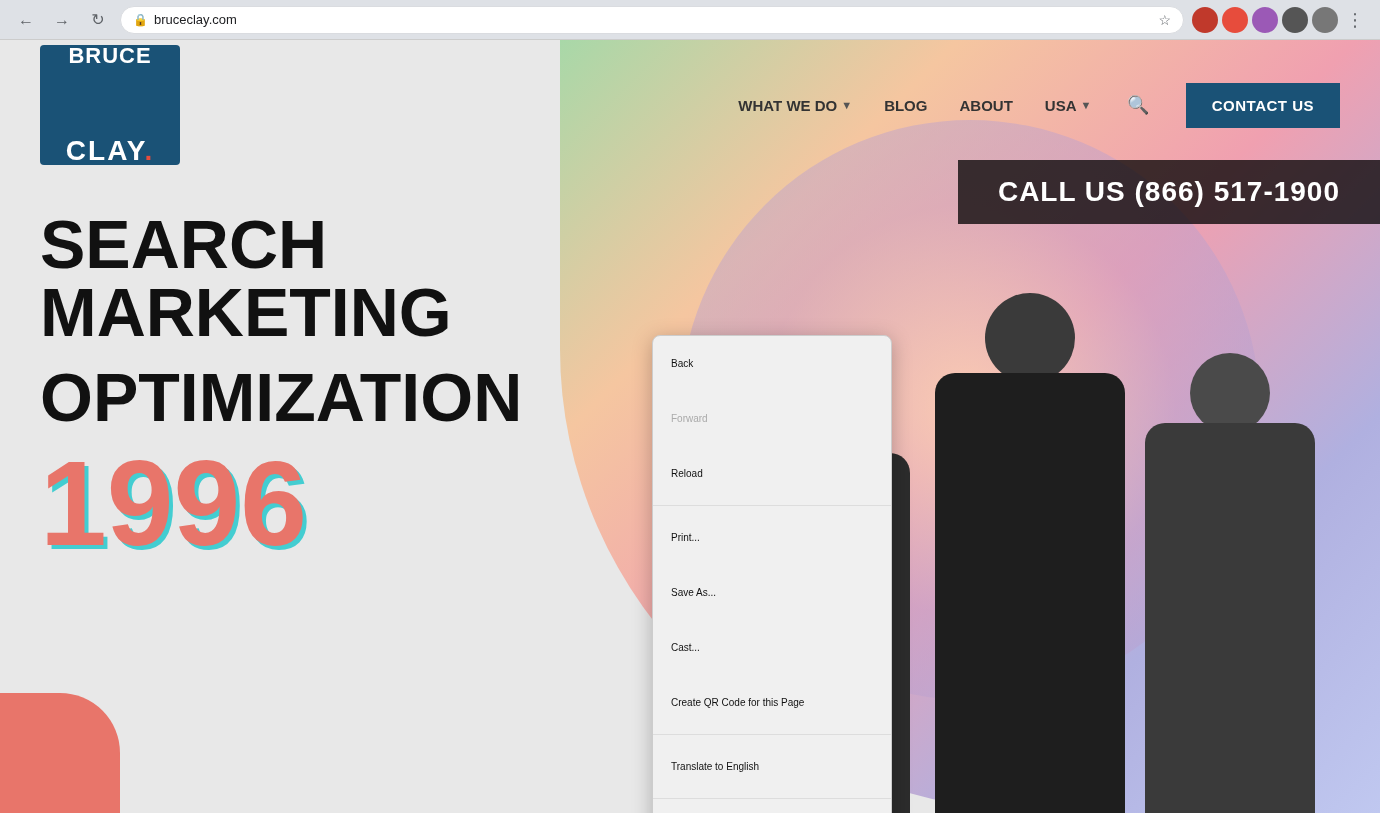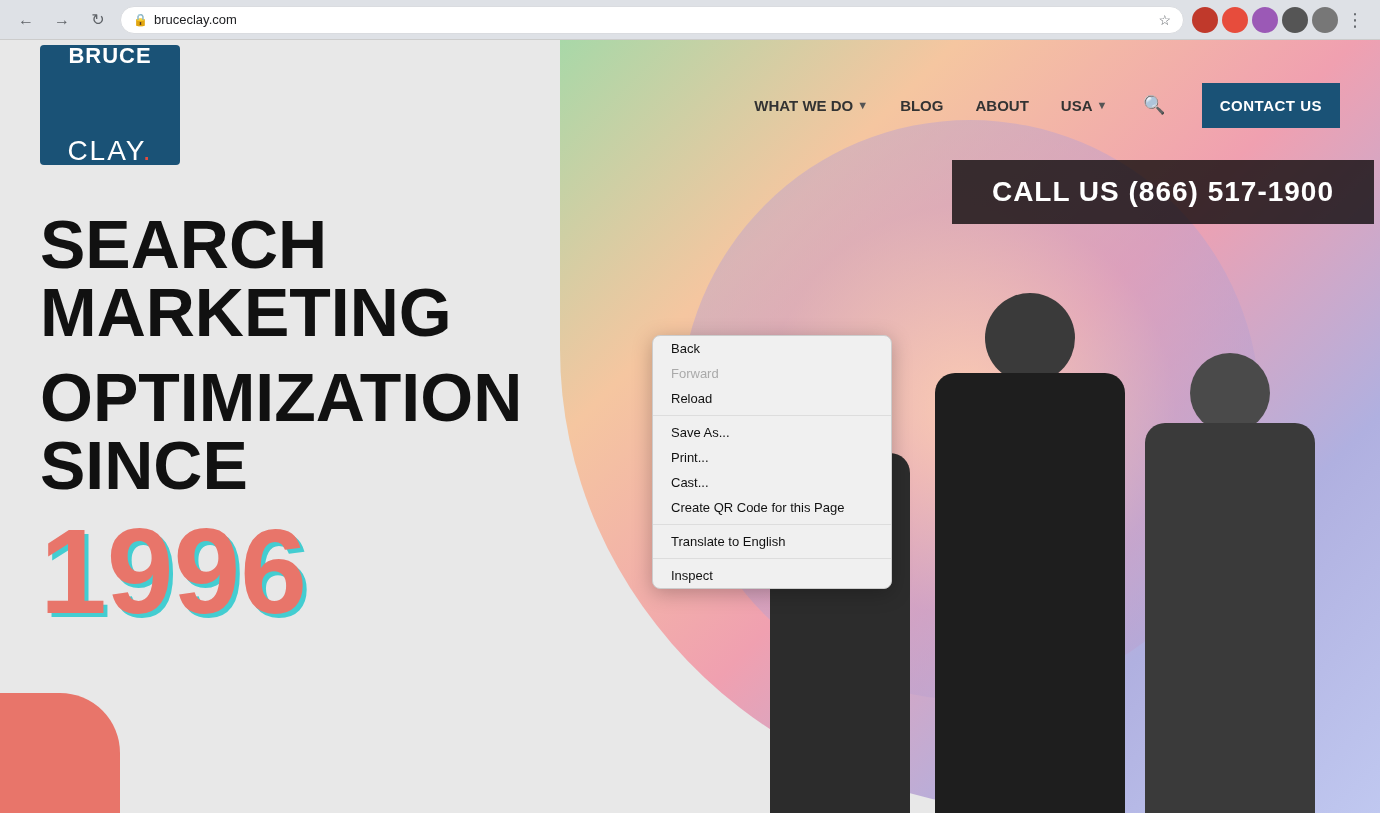--- a/index.html
+++ b/index.html
@@ -122,21 +122,21 @@
     .logo-text-bruce {
       color: white;
       font-size: 22px;
       font-weight: bold;
       letter-spacing: 1px;
       line-height: 1;
     }
     .logo-text-clay {
       color: white;
       font-size: 28px;
-      font-weight: normal;
+      font-weight: bold;
       letter-spacing: 2px;
       line-height: 1;
     }
     .logo-dot {
       color: #e74c3c;
       font-size: 28px;
     }
 
     .nav-spacer { flex: 1; }
 
@@ -162,33 +162,33 @@
       border: none;
       cursor: pointer;
       font-size: 18px;
       color: #333;
       padding: 4px;
     }
 
     .contact-btn {
       background: #1a5276;
       color: white;
-      padding: 14px 18px;
+      padding: 14px 26px;
       font-size: 15px;
       font-weight: bold;
       border: none;
       cursor: pointer;
       letter-spacing: 0.5px;
     }
 
     
     .call-bar {
       position: absolute;
       top: 120px;
-      right: 6px;
+      right: 0;
       background: rgba(0,0,0,0.75);
       padding: 16px 40px;
       z-index: 10;
       display: flex;
       align-items: center;
     }
     .call-text {
       color: white;
       font-size: 28px;
       font-weight: 900;
@@ -260,22 +260,22 @@
       top: 295px;
       width: 240px;
       background: #f0f0f0;
       border: 1px solid #ccc;
       border-radius: 8px;
       box-shadow: 0 4px 20px rgba(0,0,0,0.25);
       z-index: 100;
       overflow: hidden;
     }
     .context-menu-item {
-      padding: 5px 18px;
-      font-size: 13px;
+      padding: 22px 18px;
+      font-size: 10px;
       color: #111;
       cursor: pointer;
       display: block;
     }
     .context-menu-item.disabled {
       color: #aaa;
       cursor: default;
     }
     .context-menu-item.highlighted {
       background: #3b82f6;
@@ -350,21 +350,20 @@
   </header>
 
   <div class="call-bar">
     <span class="call-text">CALL US (866) 517-1900</span>
   </div>
 
   <div class="hero-content">
     <div class="hero-line1">SEARCH</div>
     <div class="hero-line2">MARKETING</div>
     <div class="hero-line3">OPTIMIZATION</div>
-    <div class="hero-since">SINCE</div>
     <div class="hero-year">1996</div>
   </div>
 
   <div class="people-area">
 
     <div style="position:relative; width:160px; height:420px;">
 
       <div style="position:absolute; top:0; left:50%; transform:translateX(-50%); width:70px; height:70px; border-radius:50%; background:#3a3a3a;"></div>
 
       <div style="position:absolute; top:60px; left:10px; width:140px; height:360px; border-radius:20px 20px 0 0; background:#2c2c2c;"></div>
@@ -379,22 +378,22 @@
       <div style="position:absolute; top:0; left:50%; transform:translateX(-50%); width:80px; height:80px; border-radius:50%; background:#4a4a4a;"></div>
       <div style="position:absolute; top:70px; left:5px; width:170px; height:390px; border-radius:20px 20px 0 0; background:#3a3a3a;"></div>
     </div>
   </div>
 
   <div class="context-menu">
     <div class="context-menu-item">Back</div>
     <div class="context-menu-item disabled">Forward</div>
     <div class="context-menu-item">Reload</div>
     <hr class="context-menu-divider">
+    <div class="context-menu-item">Print...</div>
     <div class="context-menu-item">Save As...</div>
-    <div class="context-menu-item">Print...</div>
     <div class="context-menu-item">Cast...</div>
     <div class="context-menu-item">Create QR Code for this Page</div>
     <hr class="context-menu-divider">
     <div class="context-menu-item">Translate to English</div>
     <hr class="context-menu-divider">
     <div class="context-menu-item">Inspect</div>
   </div>
 
 </div>
 

